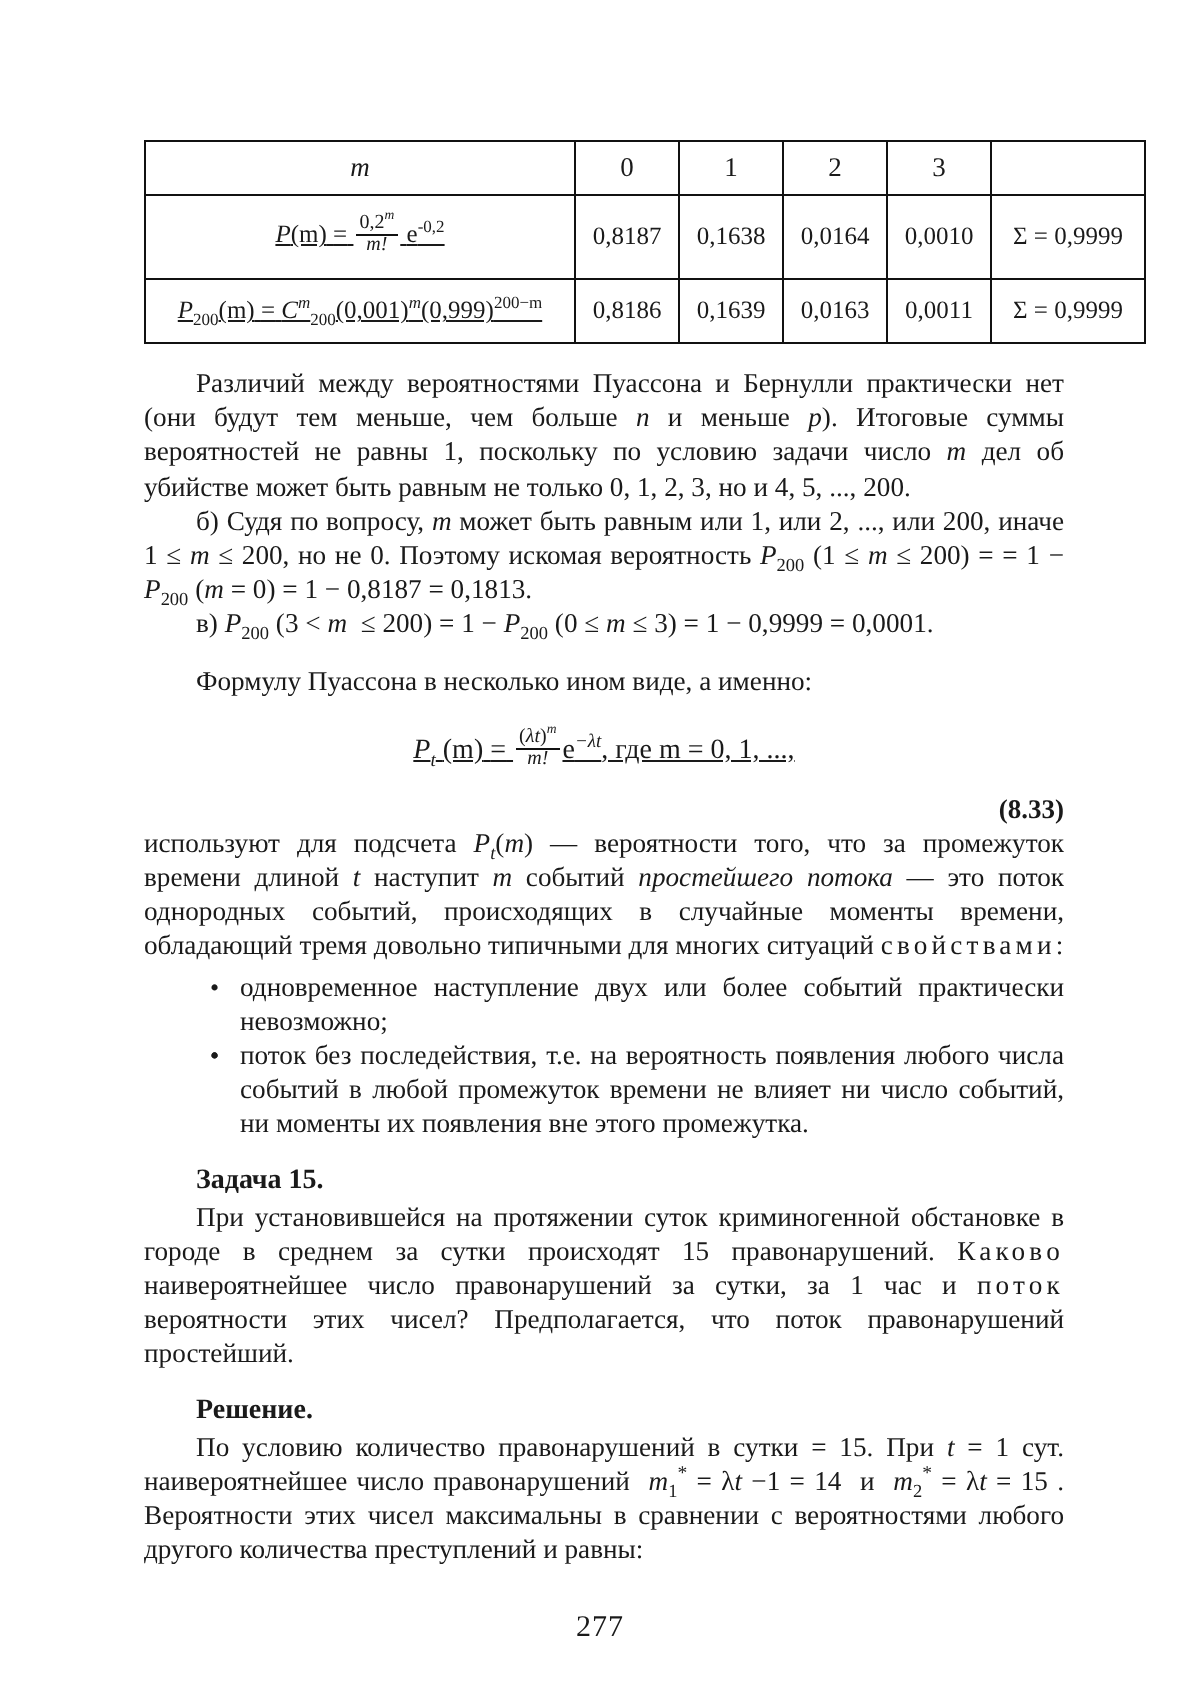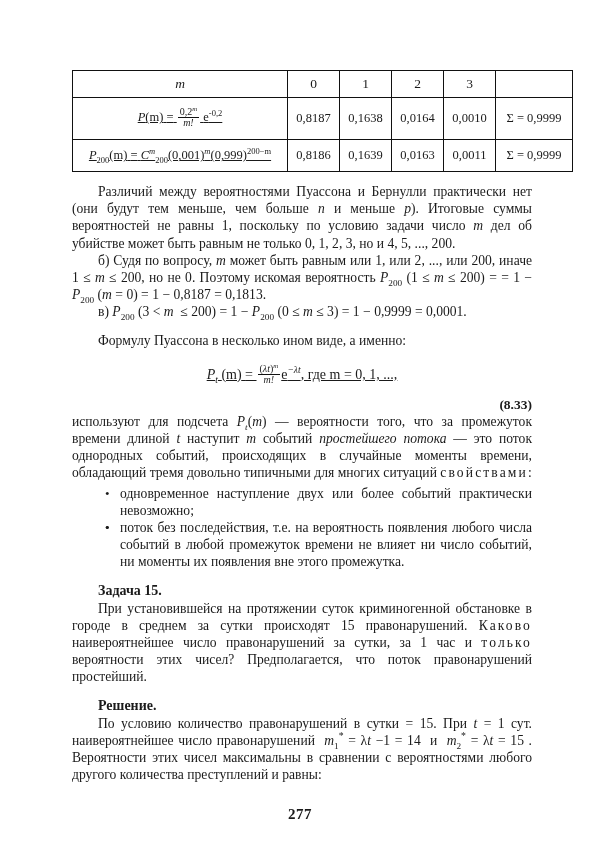--- a/index.html
+++ b/index.html
@@ -127,21 +127,21 @@
     font-size: 14px;
     font-weight: bold;
   }
 
   .pagenum {
     position: absolute;
     left: 0; right: 0;
     top: 806px;
     text-align: center;
     font-size: 15px;
-    font-weight: bold;
+    font-weight: normal;
     letter-spacing: 0.5px;
   }
 
   .mathi { font-style: italic; }
   .nb { white-space: nowrap; text-decoration: underline; }
   .star { font-size: 0.72em; vertical-align: super; line-height: 0; }
 </style>
 </head>
 <body>
 
@@ -250,21 +250,21 @@
       <li>
         <span class="dot">•</span>
         <span>поток без последействия, т.е. на вероятность появления любого числа событий в любой промежуток времени не влияет ни число событий, ни моменты их появления вне этого промежутка.</span>
       </li>
     </ul>
 
     <h3 class="task">Задача 15.</h3>
     <p class="body">
       При установившейся на протяжении суток криминогенной обстановке
       в городе в среднем за сутки происходят 15 правонарушений. <span class="spread">Каково</span>
-      наивероятнейшее число правонарушений за сутки, за 1 час и <span class="spread">только</span>
+      наивероятнейшее число правонарушений за сутки, за 1 час и <span class="spread">поток</span>
       вероятности этих чисел? Предполагается, что поток правонарушений простейший.
     </p>
 
     <h3 class="task">Решение.</h3>
     <p class="body">
       По условию количество правонарушений в сутки = 15. При <i class="mathi">t</i> = 1 сут.
       наивероятнейшее число правонарушений &nbsp;<i class="mathi">m</i><sub class="sm">1</sub><span class="star">*</span>
       = λ<i class="mathi">t</i> −1 = 14 &nbsp;и&nbsp;
       <i class="mathi">m</i><sub class="sm">2</sub><span class="star">*</span> = λ<i class="mathi">t</i> = 15 . Вероятности
       этих чисел максимальны в сравнении с вероятностями любого

